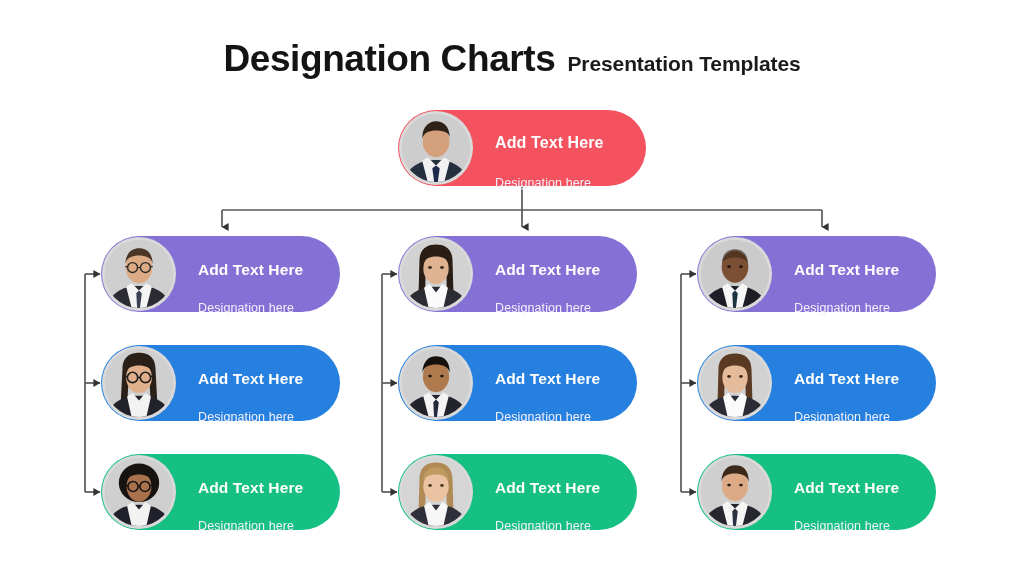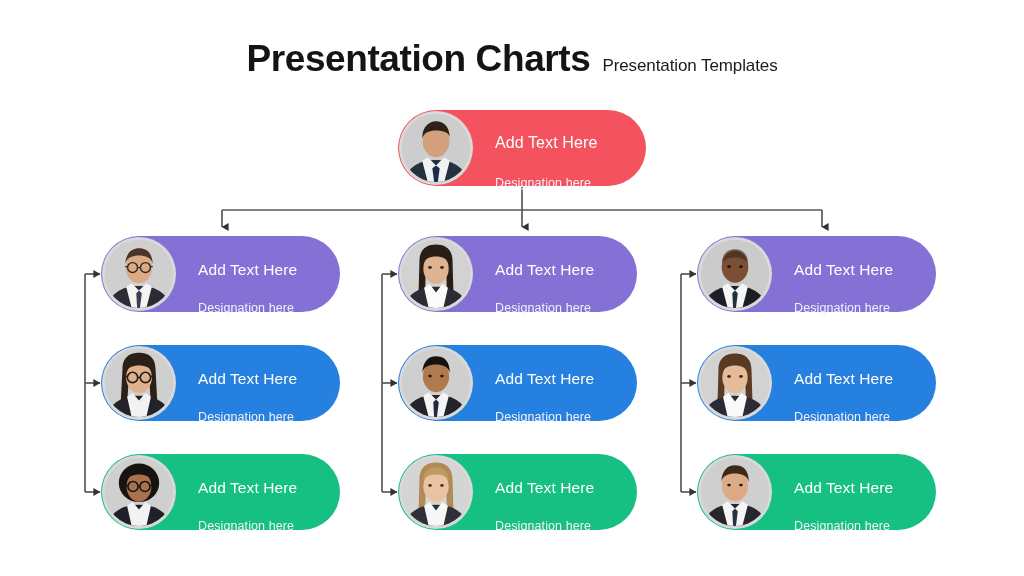--- a/index.html
+++ b/index.html
@@ -29,22 +29,22 @@
     white-space: nowrap;
   }
   .title-main {
     font-size: 37px;
     font-weight: 700;
     color: #141414;
     letter-spacing: -0.4px;
     vertical-align: baseline;
   }
   .title-sub {
-    font-size: 17px;
-    font-weight: 400;
+    font-size: 21px;
+    font-weight: 700;
     color: #1b1b1b;
     margin-left: 12px;
     letter-spacing: -0.1px;
     vertical-align: baseline;
   }
 
   
   #connectors {
     position: absolute;
     top: 0; left: 0;
@@ -79,21 +79,21 @@
   }
   .avatar svg { display: block; width: 100%; height: 100%; }
 
   .node-text {
     margin-left: 22px;
     line-height: 1.28;
     white-space: nowrap;
   }
   .node-title {
     font-size: 15.5px;
-    font-weight: 400;
+    font-weight: 700;
     color: #ffffff;
     letter-spacing: 0.1px;
     margin-top: 28px;
   }
   .node-desig {
     font-size: 12.5px;
     font-weight: 400;
     color: #f3f1fb;
     letter-spacing: 0.1px;
     margin-top: 21px;
@@ -101,21 +101,21 @@
 
   
   .node-root .node-title { font-size: 16px; }
 </style>
 </head>
 <body>
 
 <div id="slide">
 
   <div class="title-row">
-    <span class="title-main">Presentation Charts</span><span class="title-sub">Presentation Templates</span>
+    <span class="title-main">Designation Charts</span><span class="title-sub">Presentation Templates</span>
   </div>
 
   <svg id="connectors" viewBox="0 0 1024 576">
     <defs>
       <marker id="arrDown" markerWidth="9" markerHeight="9" refX="4.5" refY="7.6" orient="auto" markerUnits="userSpaceOnUse">
         <path d="M0.6,1 L8.4,1 L4.5,8 Z" fill="#333333"></path>
       </marker>
       <marker id="arrRight" markerWidth="9" markerHeight="9" refX="7.6" refY="4.5" orient="auto" markerUnits="userSpaceOnUse">
         <path d="M1,0.6 L1,8.4 L8,4.5 Z" fill="#333333"></path>
       </marker>

